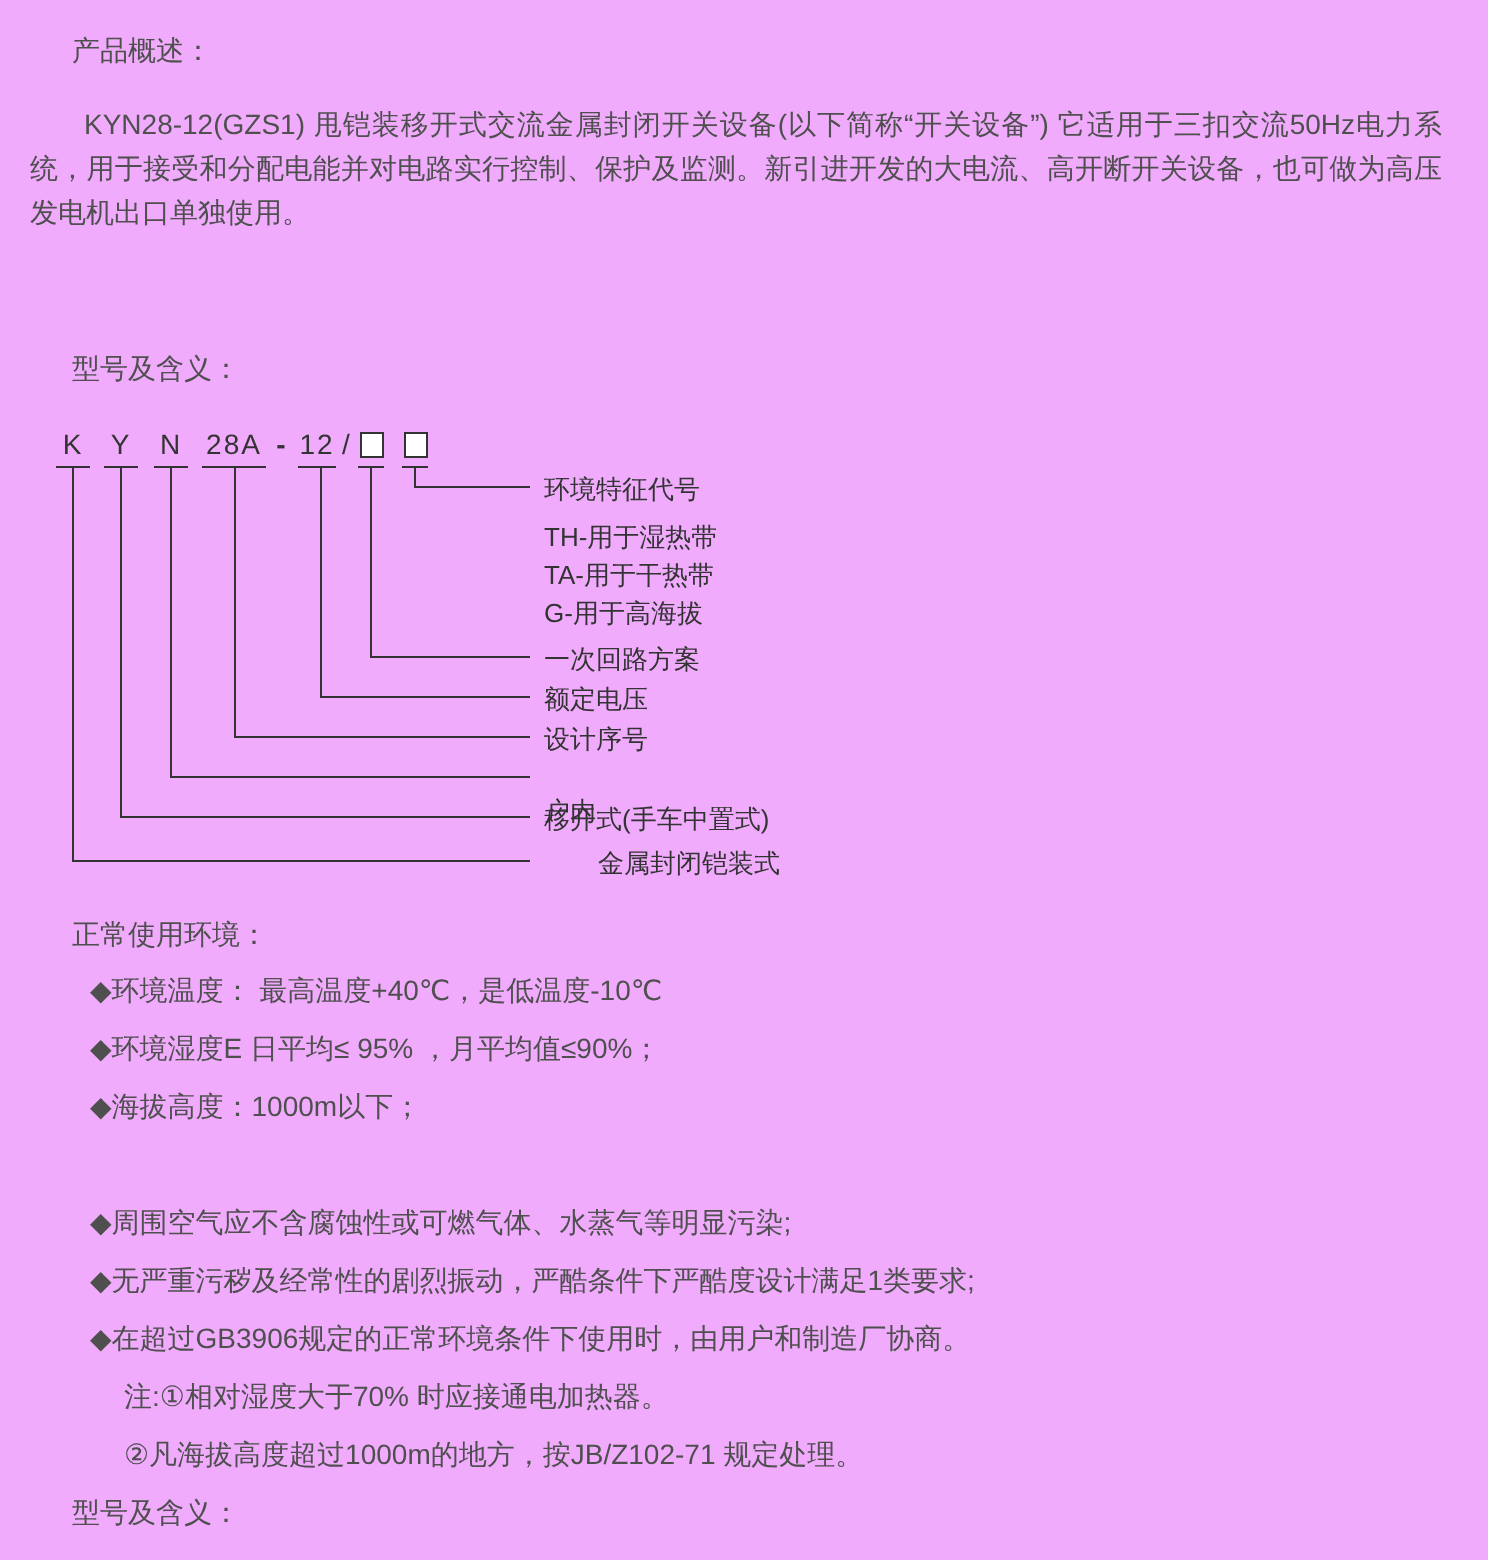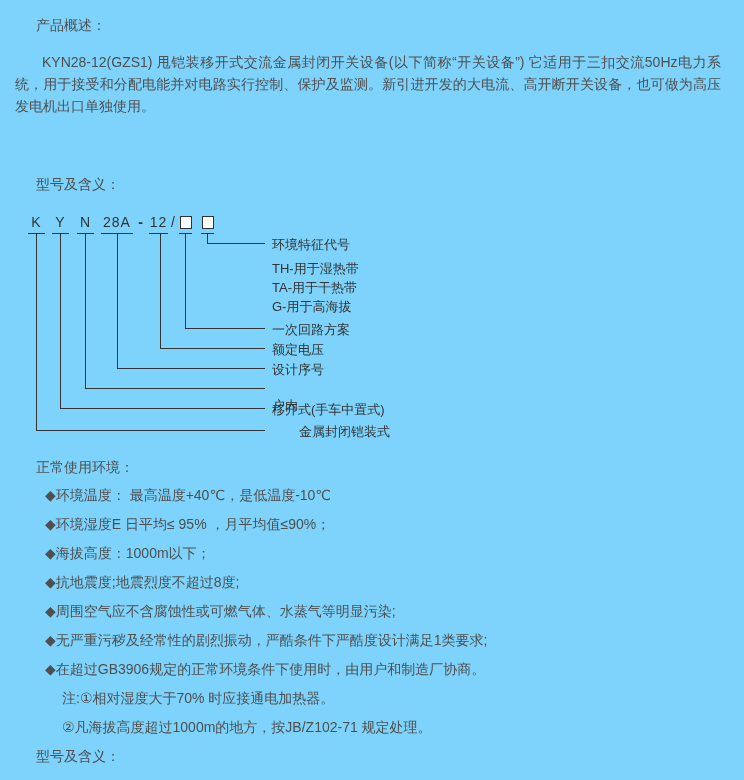--- a/index.html
+++ b/index.html
@@ -1,21 +1,21 @@
 <!DOCTYPE html>
 <html><head>
 <meta charset="utf-8">
 <style>
   html,body{margin:0;padding:0;}
   body{
     width:744px;height:780px;background:#ffffff;
     font-family:"Liberation Sans","DejaVu Sans",sans-serif;
     color:#4f4f4f;
   }
-  .page{position:relative;width:744px;height:780px;overflow:hidden;background:#7dd3fc;}
+  .page{position:relative;width:744px;height:780px;overflow:hidden;background:#f0abfc;}
   .heading{position:absolute;left:36px;font-size:14px;color:#4f4f4f;white-space:nowrap;}
   .para{position:absolute;left:15px;width:706px;font-size:14px;line-height:22px;color:#4f4f4f;text-align:justify;}
   .bullet{position:absolute;left:45px;font-size:14px;color:#4f4f4f;white-space:nowrap;}
   .note{position:absolute;left:33px;font-size:14px;color:#4f4f4f;white-space:nowrap;margin-left:29px;}
   
   .diagram{position:absolute;left:0;top:205px;width:744px;height:250px;color:#333;}
   .seg{position:absolute;top:9px;height:19px;font-size:14px;color:#333;text-align:center;border-bottom:1px solid #333;letter-spacing:1px;}
   .seg.nounder{border-bottom:none;}
   .boxseg{position:absolute;top:9px;height:19px;border-bottom:1px solid #333;}
   .boxseg .sq{position:absolute;left:1px;top:2px;width:10px;height:11px;border:1px solid #333;background:#fff;}
@@ -77,21 +77,20 @@
     <div class="dlabel" style="top:192px;">户内</div>
     <div class="dlabel" style="top:196px;">移开式(手车中置式)</div>
     <div class="dlabel" style="top:218px;margin-left:27px;">金属封闭铠装式</div>
   </div>
 
   <div class="heading" style="top:459px;">正常使用环境：</div>
 
   <div class="bullet" style="top:487px;">◆环境温度：  最高温度+40℃，是低温度-10℃</div>
   <div class="bullet" style="top:516px;">◆环境湿度E  日平均≤  95% ，月平均值≤90%；</div>
   <div class="bullet" style="top:545px;">◆海拔高度：1000m以下；</div>
-  <div class="bullet" style="top:574px;">◆抗地震度;地震烈度不超过8度;</div>
   <div class="bullet" style="top:603px;">◆周围空气应不含腐蚀性或可燃气体、水蒸气等明显污染;</div>
   <div class="bullet" style="top:632px;">◆无严重污秽及经常性的剧烈振动，严酷条件下严酷度设计满足1类要求;</div>
   <div class="bullet" style="top:661px;">◆在超过GB3906规定的正常环境条件下使用时，由用户和制造厂协商。</div>
 
   <div class="note" style="top:690px;">注:①相对湿度大于70% 时应接通电加热器。</div>
   <div class="note" style="top:719px;">②凡海拔高度超过1000m的地方，按JB/Z102-71 规定处理。</div>
 
   <div class="heading" style="top:748px;">型号及含义：</div>
 
 </div>

